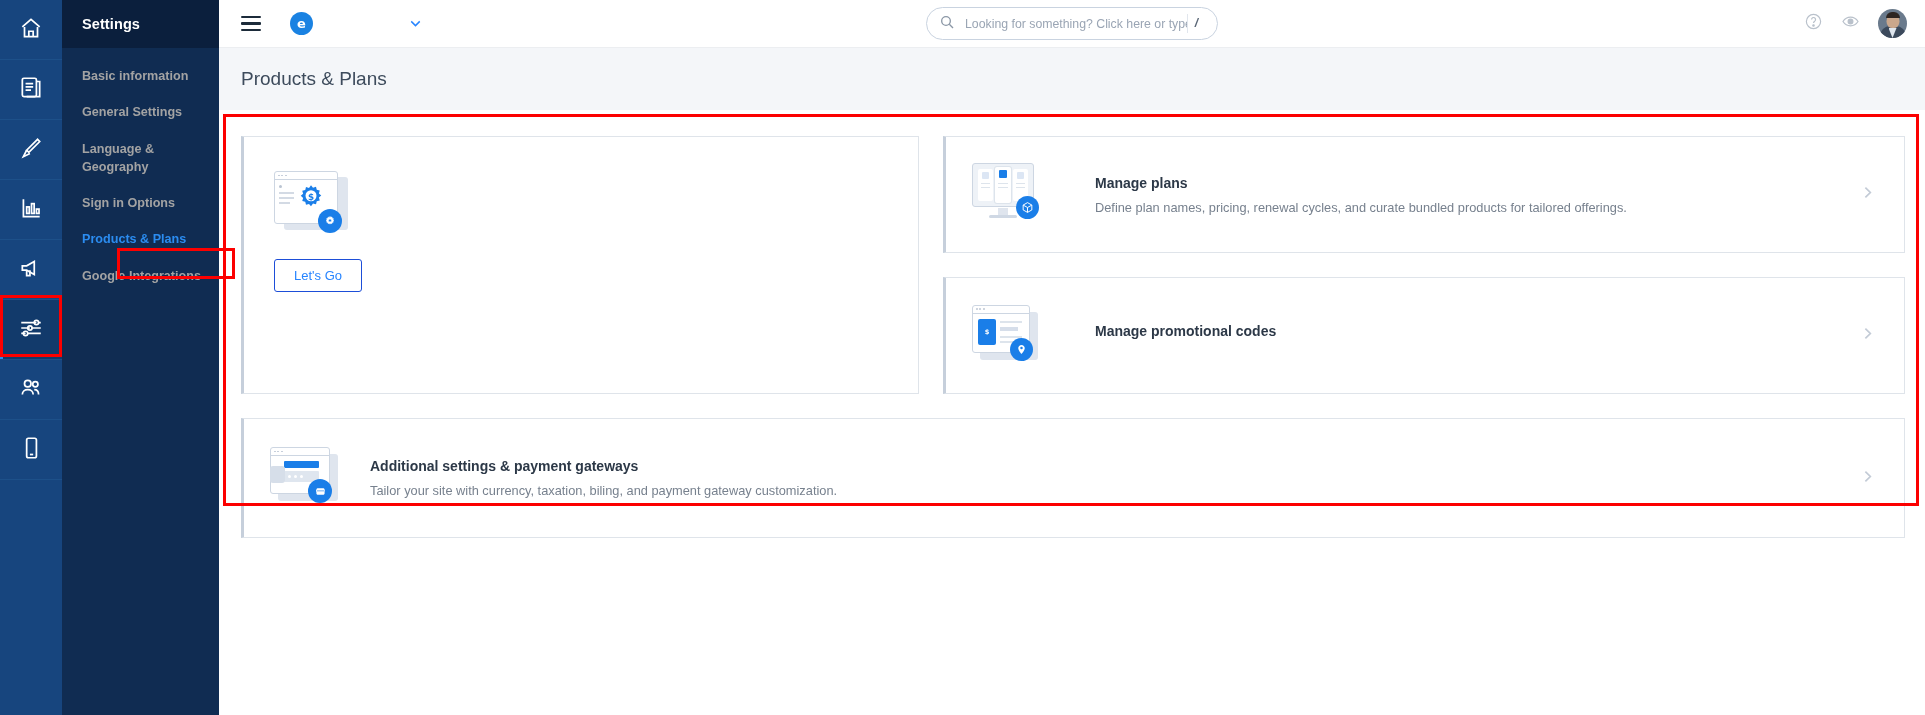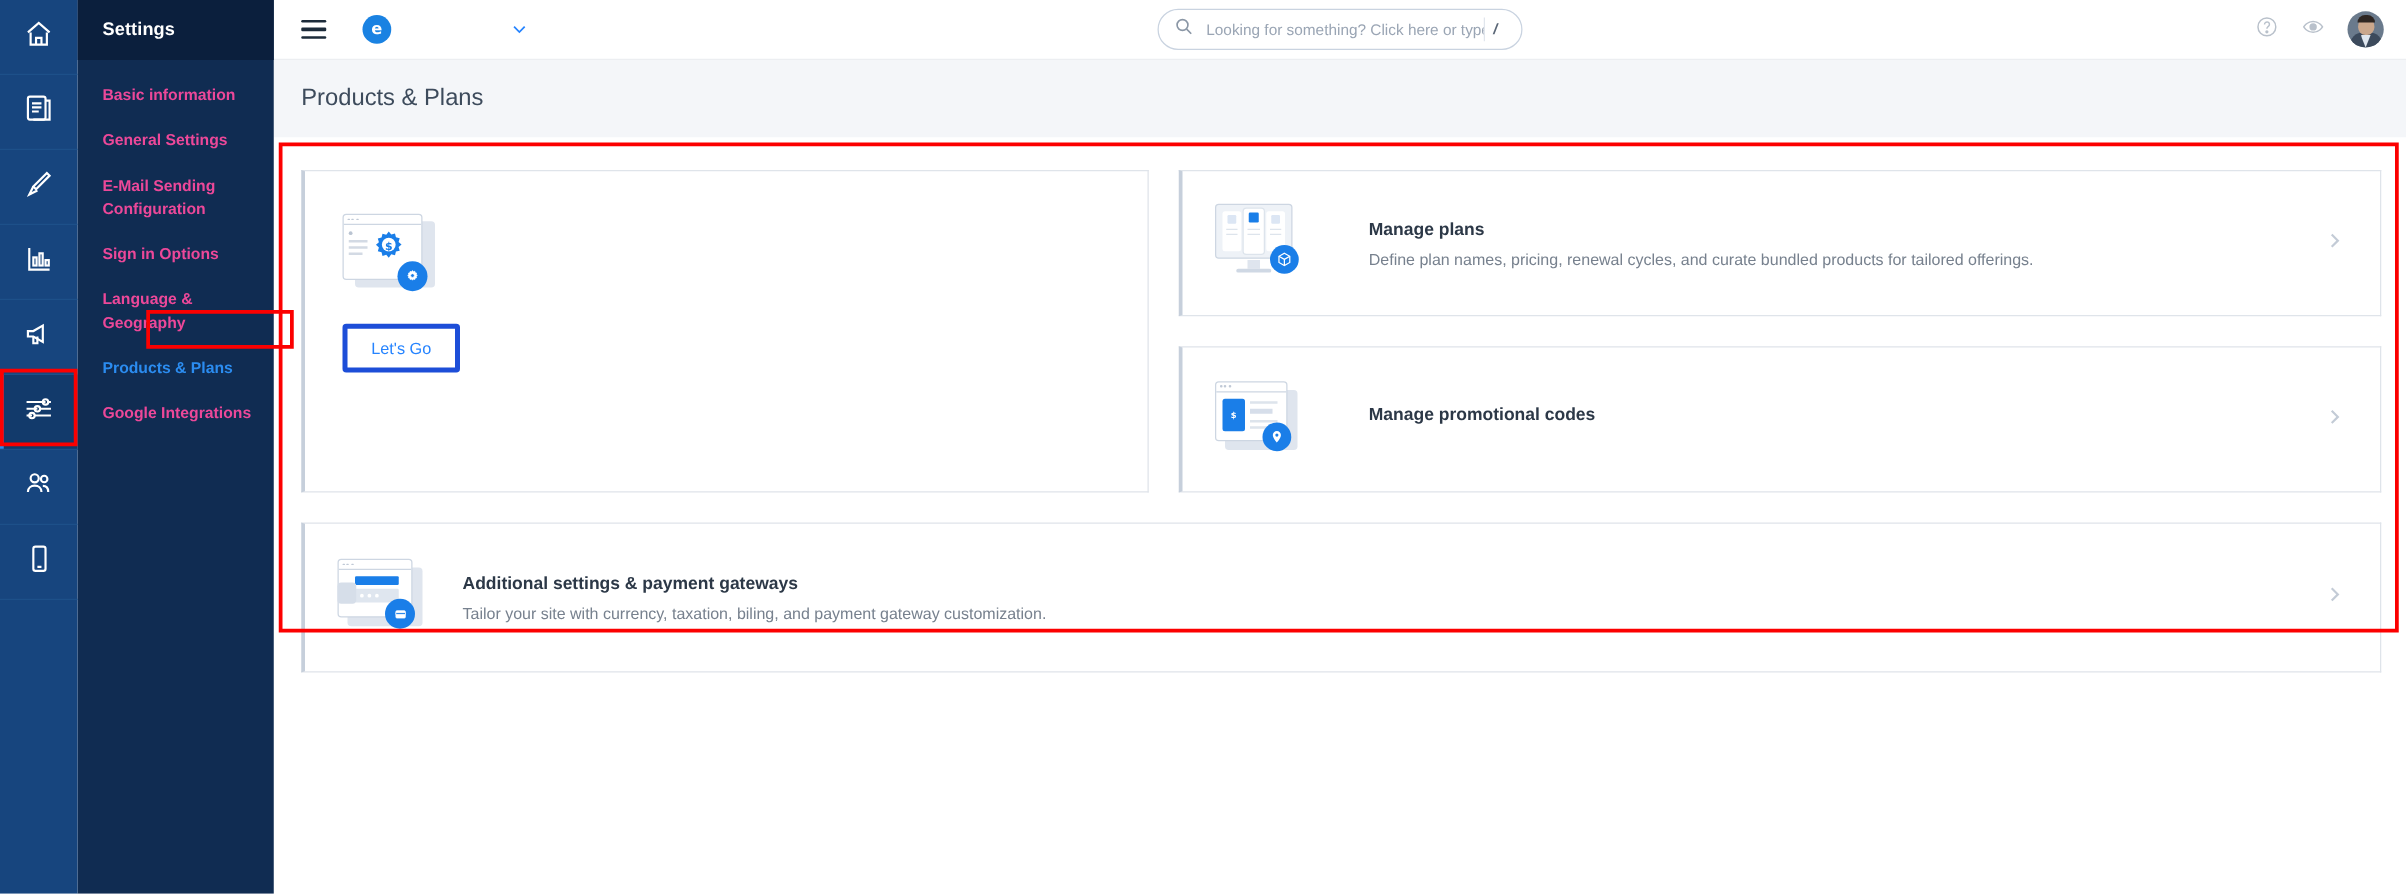--- a/index.html
+++ b/index.html
@@ -47,21 +47,21 @@
     height: 48px; display: flex; align-items: center;
     padding: 0 0 0 20px;
     background: #0b2murky;
     background: #0b1f3d;
     color: #ffffff; font-size: 14.5px; font-weight: 600;
     letter-spacing: .1px;
   }
   .submenu-list { padding-top: 10px; }
   .submenu-item {
     padding: 9px 14px 9px 20px;
-    color: #ec4899; font-size: 12.6px; font-weight: 600;
+    color: #a3a3a3; font-size: 12.6px; font-weight: 600;
     line-height: 1.45;
   }
   .submenu-item.active { color: #2b8cf0; }
   .submenu-annot {
     position: absolute; left: 55px; top: 248px; width: 118px; height: 31px;
     border: 3px solid #fc0000; pointer-events: none; z-index: 9;
   }
 
   
   .main { flex: 1; height: 715px; display: flex; flex-direction: column; background: #ffffff; position: relative; }
@@ -148,21 +148,21 @@
     flex: 1; display: flex; align-items: center; padding: 0 28px 0 26px;
     cursor: pointer;
     gap: 27px;
   }
   .card-bottom { margin-top: 24px; height: 120px; display: flex; align-items: center; padding: 0 28px 0 26px; }
 
   .card-title-big { font-size: 14.5px; font-weight: 700; color: #2c3847; margin-bottom: 12px; }
   .card-desc-big { font-size: 13px; color: #77818e; margin-bottom: 26px; }
 
   .lets-go {
-    display: inline-block; border: 4px solid #1d4ed8; color: #2684ff;
+    display: inline-block; border: 1px solid #1d4ed8; color: #2684ff;
     background: #ffffff; font-size: 13px; padding: 8px 19px; border-radius: 3px;
     font-family: "Liberation Sans", sans-serif; cursor: pointer;
   }
 
   .row-text { flex: 1; margin-left: 26px; }
   .row-title { font-size: 14px; font-weight: 700; color: #2c3847; margin-bottom: 9px; }
   .row-desc { font-size: 12.8px; color: #77818e; }
   .row-chevron svg { width: 17px; height: 17px; stroke: #c3cbd6; stroke-width: 2.4; fill: none; }
 
   .illus { flex: 0 0 auto; position: relative; }
@@ -261,23 +261,22 @@
     </div>
     <div class="rail-spacer"></div>
   </div>
   <div class="rail-annot"></div>
 
   <div class="submenu">
     <div class="submenu-title">Settings</div>
     <div class="submenu-list">
       <div class="submenu-item">Basic information</div>
       <div class="submenu-item">General Settings</div>
-      <div class="submenu-item">E-Mail Sending Configuration</div>
+      <div class="submenu-item">Language &amp; Geography</div>
       <div class="submenu-item">Sign in Options</div>
-      <div class="submenu-item">Language &amp; Geography</div>
       <div class="submenu-item active">Products &amp; Plans</div>
       <div class="submenu-item">Google Integrations</div>
     </div>
     <div class="submenu-annot"></div>
   </div>
 
   <div class="main">
 
     <div class="topbar">
       <div class="hamburger">

